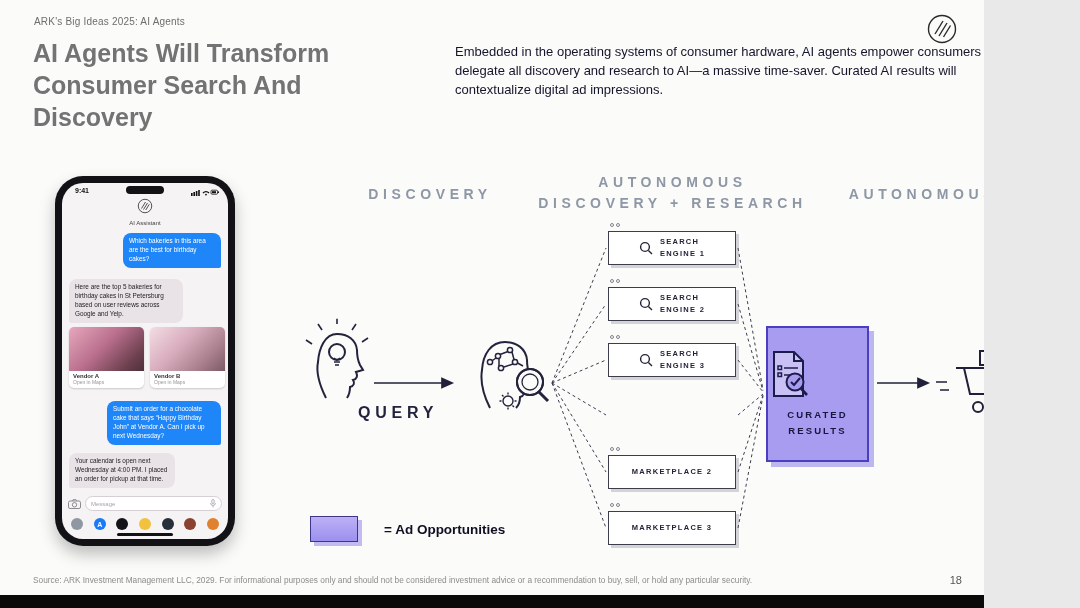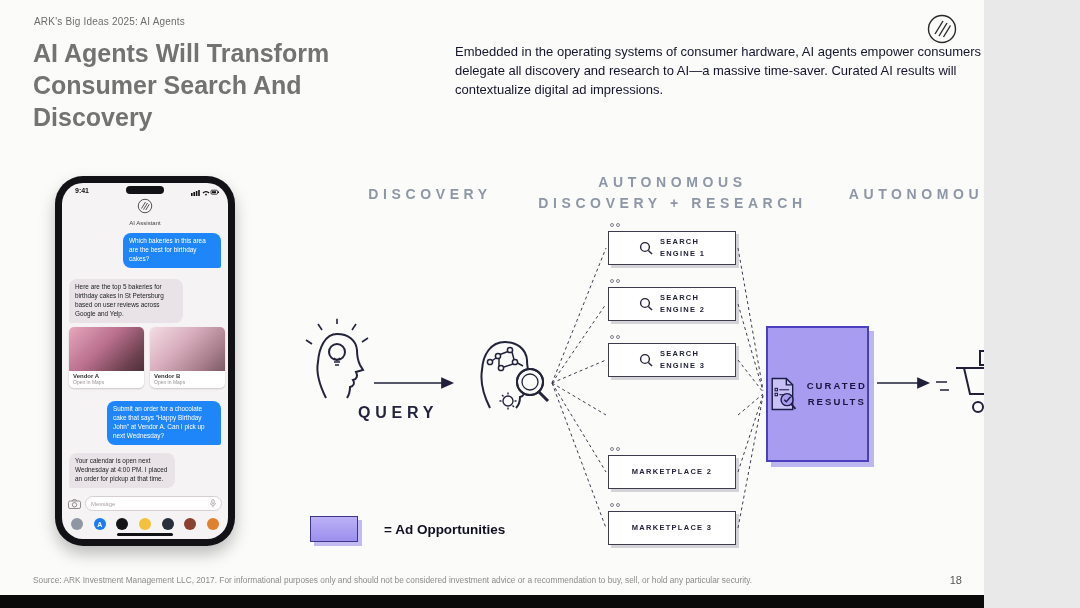--- a/index.html
+++ b/index.html
@@ -57,21 +57,21 @@
   .person-icon{position:absolute;left:292px;top:318px}
   .ai-head-icon{position:absolute;left:458px;top:320px}
   .cart-icon{position:absolute;left:934px;top:346px}
 
   .channel{position:absolute;left:608px;width:128px;height:34px;background:#fff;border:1px solid #3c3c4f;box-shadow:3px 3px 0 rgba(95,95,115,.25);display:flex;align-items:center;justify-content:center;gap:7px}
   .channel .label{font-size:7.5px;letter-spacing:.17em;color:#23233a;font-weight:bold;white-space:pre-line;line-height:1.55}
   .ch1{top:231px}.ch2{top:287px}.ch3{top:343px}.ch4{top:398px}.ch5{top:455px}.ch6{top:511px}
   .win-dots{position:absolute;top:-9px;left:1px;display:flex;gap:2px}
   .win-dots i{width:4px;height:4px;border:1px solid #84848f;border-radius:50%;display:block}
 
-  .curated{position:absolute;left:766px;top:326px;width:103px;height:136px;background:#a89cf0;border:2px solid #4b3fc0;box-shadow:5px 5px 0 rgba(125,115,225,.5);display:flex;flex-direction:row;align-items:center;justify-content:center;gap:9px}
+  .curated{position:absolute;left:766px;top:326px;width:103px;height:136px;background:#a89cf0;border:2px solid #4b3fc0;box-shadow:5px 5px 0 rgba(125,115,225,.5);display:flex;flex-direction:column;justify-content:center;gap:9px}
   .curated .label{font-size:9.5px;font-weight:bold;letter-spacing:.22em;color:#16163e;text-align:center;white-space:pre-line;line-height:1.65}
 
   .legend{position:absolute;left:310px;top:516px;display:flex;align-items:center;gap:26px}
   .legend-swatch{width:48px;height:26px;background:linear-gradient(180deg,#bcb1f6,#9c8fee);border:1.5px solid #3d3686;box-shadow:4px 4px 0 rgba(145,135,235,.55)}
   .legend-text{font-size:13.5px;color:#101022;font-weight:bold}
 
   
   .source{position:absolute;left:33px;top:575px;font-size:8.3px;color:#8c8c8c}
   .page-num{position:absolute;right:22px;top:574px;font-size:11px;color:#555}
   .bottom-bar{position:absolute;left:0;right:0;bottom:0;height:13px;background:#0a0a0a}
@@ -306,17 +306,17 @@
     <rect x="46" y="5" width="14" height="14"></rect>
     <rect x="62" y="9" width="17" height="13"></rect>
     <path d="M53,5 V19 M70,9 V22" stroke-width="1.3"></path>
   </svg>
 
   <div class="legend">
     <span class="legend-swatch"></span>
     <span class="legend-text">= Ad Opportunities</span>
   </div>
 
-  <div class="source">Source: ARK Investment Management LLC, 2017. For informational purposes only and should not be considered investment advice or a recommendation to buy, sell, or hold any particular security.</div>
+  <div class="source">Source: ARK Investment Management LLC, 2029. For informational purposes only and should not be considered investment advice or a recommendation to buy, sell, or hold any particular security.</div>
   <div class="page-num">18</div>
   <div class="bottom-bar"></div>
 
 </div>
 
 </body></html>

